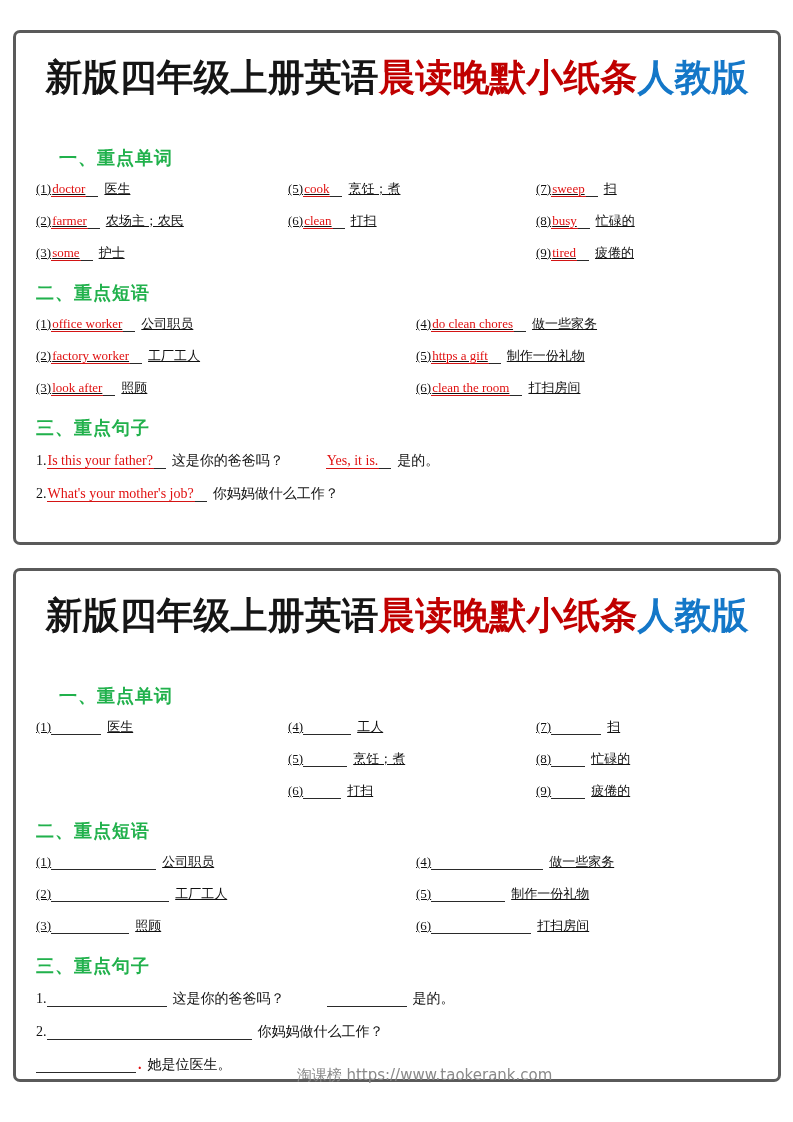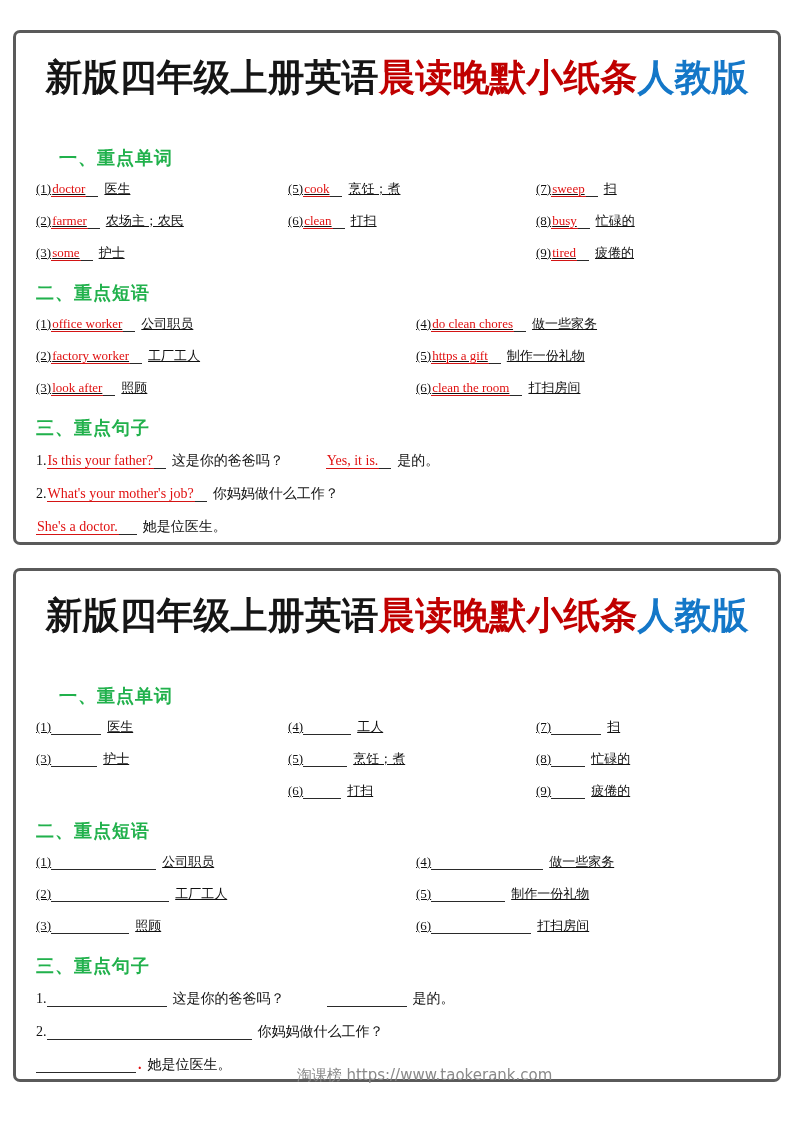--- a/index.html
+++ b/index.html
@@ -87,32 +87,30 @@
       <div class="row"><span class="num">(4)</span><span class="ans">do clean chores</span><span class="tail"></span><span class="zh">做一些家务</span></div>
       <div class="row"><span class="num">(5)</span><span class="ans">https a gift</span><span class="tail"></span><span class="zh">制作一份礼物</span></div>
       <div class="row"><span class="num">(6)</span><span class="ans">clean the room</span><span class="tail"></span><span class="zh">打扫房间</span></div>
     </div>
   </div>
 
   <div class="sec-head mt-mid">三、重点句子</div>
   <div class="sent">
     <div class="sline"><span class="num">1.</span><span class="ans">Is this your father?</span><span class="tail"></span><span class="zh">这是你的爸爸吗？</span><span class="ans gap">Yes, it is.</span><span class="tail"></span><span class="zh">是的。</span></div>
     <div class="sline"><span class="num">2.</span><span class="ans">What's your mother's job?</span><span class="tail"></span><span class="zh">你妈妈做什么工作？</span></div>
-    <div class="sline"><span class="ans">She's a doctor.</span><span class="tail" style="width:18px"></span><span class="zh">她是位医生。</span></div>
   </div>
 </div>
 
 <div class="card" id="card2">
   <h1 class="title"><span class="t-black">新版四年级上册英语</span><span class="t-red">晨读晚默小纸条</span><span class="t-blue">人教版</span></h1>
 
   <div class="sec-head mt-first">一、重点单词</div>
   <div class="word-grid">
     <div>
       <div class="row"><span class="num">(1)</span><span class="blank" style="width:50px"></span><span class="zh">医生</span></div>
-      <div class="row"><span class="num">(3)</span><span class="blank" style="width:46px"></span><span class="zh">护士</span></div>
     </div>
     <div>
       <div class="row"><span class="num">(4)</span><span class="blank" style="width:48px"></span><span class="zh">工人</span></div>
       <div class="row"><span class="num">(5)</span><span class="blank" style="width:44px"></span><span class="zh">烹饪；煮</span></div>
       <div class="row"><span class="num">(6)</span><span class="blank" style="width:38px"></span><span class="zh">打扫</span></div>
     </div>
     <div>
       <div class="row"><span class="num">(7)</span><span class="blank" style="width:50px"></span><span class="zh">扫</span></div>
       <div class="row"><span class="num">(8)</span><span class="blank" style="width:34px"></span><span class="zh">忙碌的</span></div>
       <div class="row"><span class="num">(9)</span><span class="blank" style="width:34px"></span><span class="zh">疲倦的</span></div>

